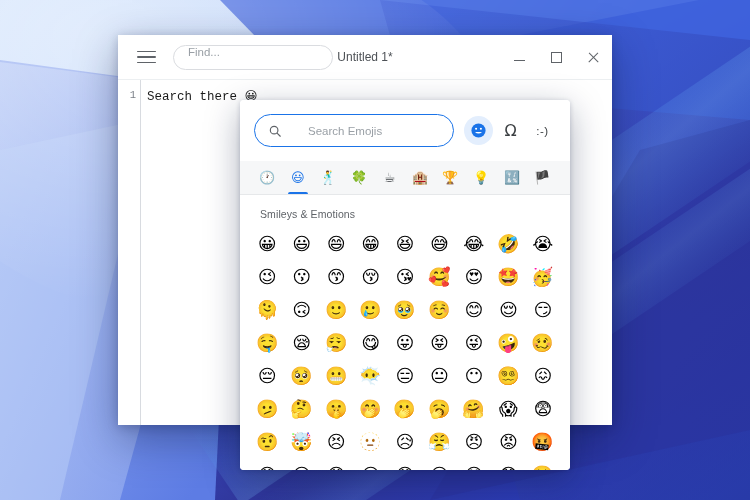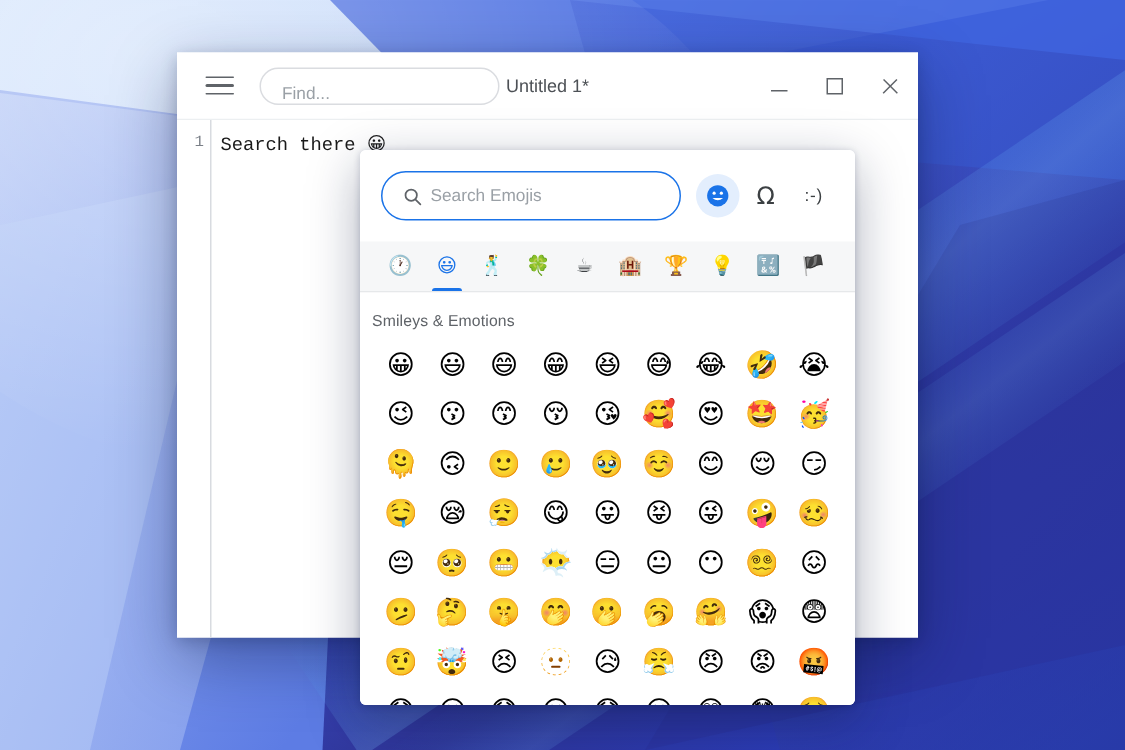--- a/index.html
+++ b/index.html
@@ -36,21 +36,21 @@
     display: flex; flex-direction: column; justify-content: center;
     align-items: center; gap: 4px; cursor: pointer; border-radius: 4px;
   }
   .hamburger span { display: block; width: 19px; height: 1.6px; background: #5f6368; border-radius: 1px; }
 
   #find-box {
     margin-left: 10px;
     width: 160px; height: 25px;
     border: 1px solid #dadce0; border-radius: 13px;
     background: #fff;
-    display: flex; align-items: flex-end;
+    display: flex; align-items: flex-start;
     padding: 0 14px;
     font-size: 11.5px; color: #9aa0a6;
     cursor: text;
   }
 
   #window-title {
     position: absolute; left: 0; right: 0; top: 0; bottom: 0;
     display: flex; align-items: center; justify-content: center;
     font-size: 12px; color: #4d5156; pointer-events: none;
   }
@@ -104,21 +104,21 @@
   #picker-search-row {
     flex: 0 0 61px;
     display: flex; align-items: center;
     padding: 0 12px 0 14px;
     background: #fff;
   }
   #search-field {
     flex: 1 1 auto; max-width: 200px;
     height: 33px;
     border: 1.6px solid #1a73e8; border-radius: 17px;
-    display: flex; align-items: center; gap: 5px;
+    display: flex; align-items: center; gap: 26px;
     padding: 0 13px;
     cursor: text;
   }
   #search-field .ph { font-size: 11.5px; color: #9aa0a6; }
 
   #picker-tools { display: flex; align-items: center; gap: 3px; margin-left: 10px; }
   .tool-btn {
     width: 29px; height: 29px; border-radius: 50%;
     display: flex; align-items: center; justify-content: center;
     cursor: pointer; color: #3c4043;
@@ -145,21 +145,21 @@
     content:""; position:absolute; bottom:0; left:50%; transform:translateX(-50%);
     width: 20px; height: 2.5px; background: #1a73e8; border-radius: 2px 2px 0 0;
   }
 
   #grid-scroll {
     flex: 1 1 auto; overflow: hidden; background: #fff;
     padding: 0 0 0 0; position: relative;
   }
   #section-title {
     font-size: 10.5px; color: #5f6368;
-    padding: 13px 0 7px 8px;
+    padding: 13px 0 7px 20px;
     letter-spacing: .1px;
   }
   #emoji-grid {
     display: grid;
     grid-template-columns: repeat(9, 1fr);
     padding: 0 10px;
     row-gap: 0px;
   }
   .emoji-cell {
     height: 33px;

